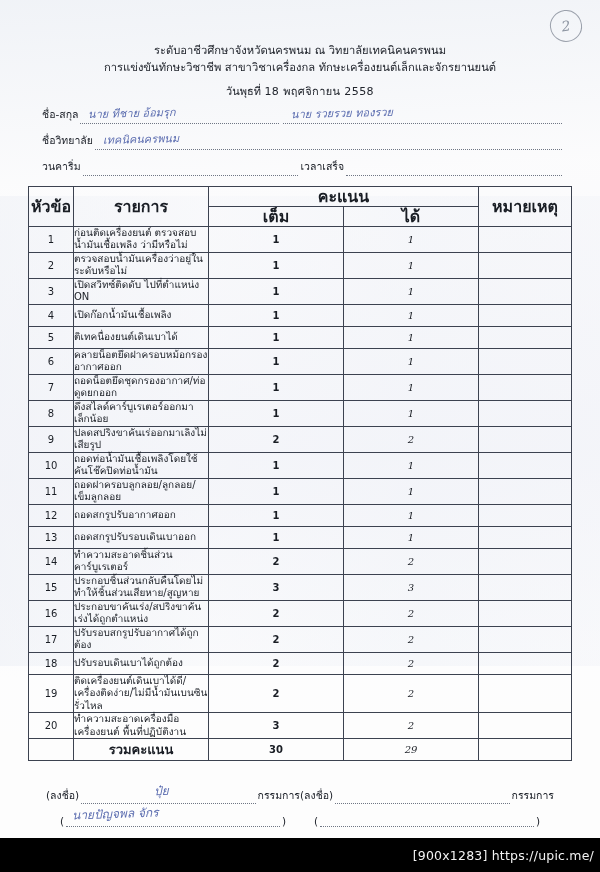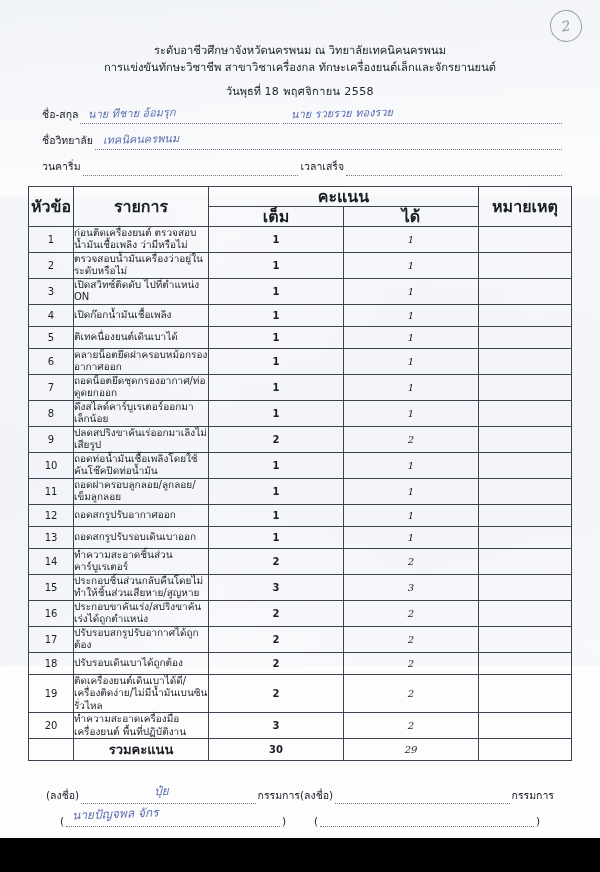--- a/index.html
+++ b/index.html
@@ -505,14 +505,15 @@
           </span>
           <span>)</span>
         </div>
       </div>
 
     </div>
 
   </div>
 
   <div class="bottom-bar"></div>
+  <div class="watermark">[900x1283] https://upic.me/</div>
 
 </div>
 
 </body></html>

